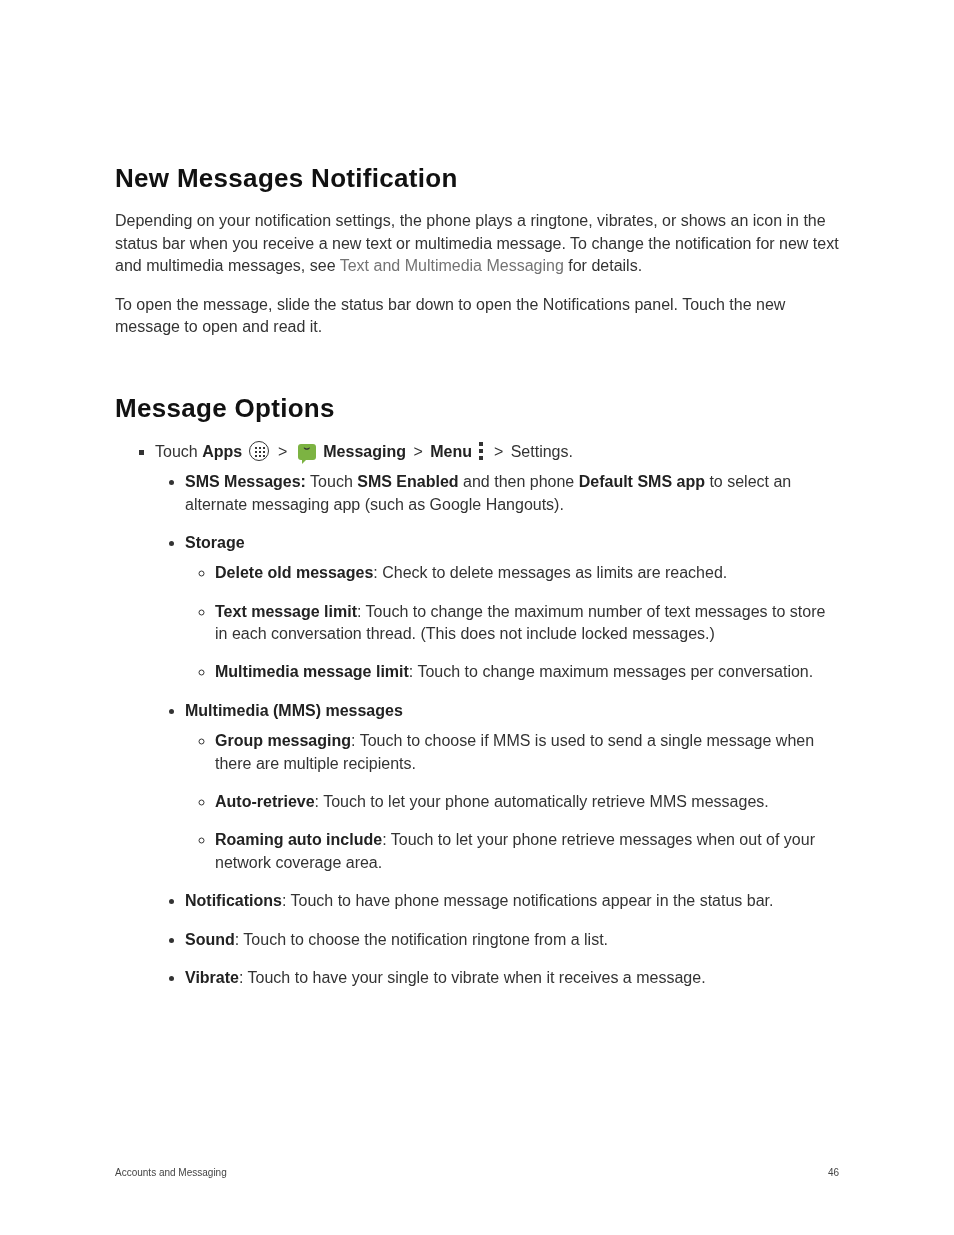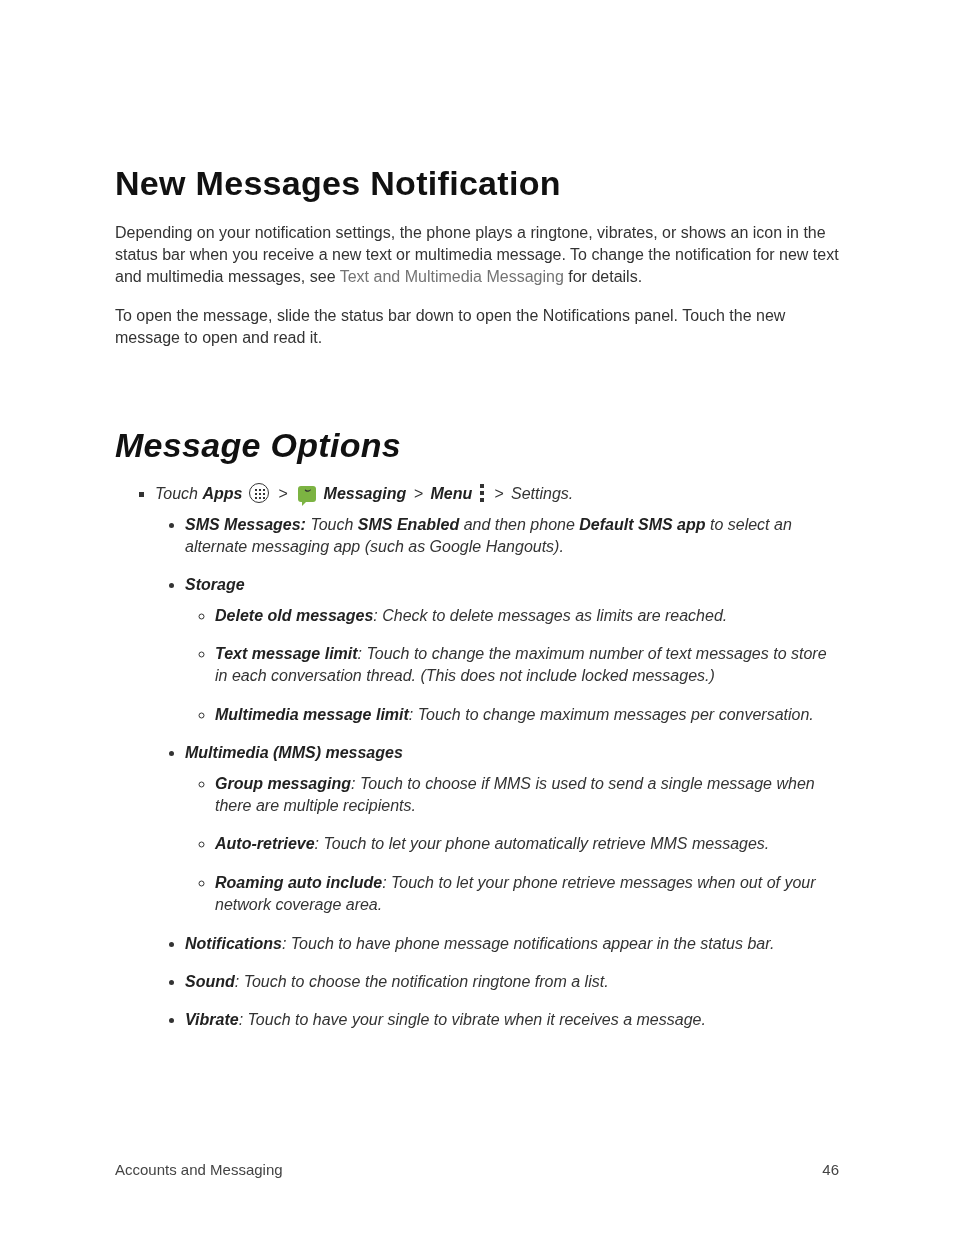--- a/index.html
+++ b/index.html
@@ -14,40 +14,40 @@
     min-height: 1235px;
     box-sizing: border-box;
     padding: 160px 115px 60px 115px;
     position: relative;
     font-size: 16px;
     line-height: 1.4;
   }
   h1 {
     font-family: Arial, Helvetica, sans-serif;
     font-weight: 900;
-    font-size: 34px;
+    font-size: 26px;
     color: #111;
     margin: 0 0 14px 0;
     letter-spacing: 0.3px;
   }
   p { margin: 0 0 16px 0; }
   .link { color: #737373; }
   .note { color: #3b8a3e; margin-top: 4px; margin-bottom: 16px; }
   ul.square { list-style: square; padding-left: 40px; margin: 8px 0 16px 0; }
   ul.disc { list-style: disc; padding-left: 30px; margin: 8px 0 16px 0; }
   ul.circle { list-style: circle; padding-left: 30px; margin: 8px 0 12px 0; }
   li { margin-bottom: 16px; }
   ul.circle > li { margin-bottom: 16px; }
   b, strong { font-weight: bold; color: #222; }
   .footer {
     position: absolute;
     left: 115px;
     right: 115px;
     bottom: 55px;
-    font-size: 15px;
+    font-size: 10px;
     color: #444;
     display: flex;
     justify-content: space-between;
   }
   
   .apps-icon {
     display: inline-block;
     width: 18px;
     height: 18px;
     border: 1.5px solid #333;
@@ -108,21 +108,21 @@
     position: absolute;
     left: 1px;
     width: 4px;
     height: 4px;
     background: #333;
   }
   .menu-icon::before { top: 0; }
   .menu-icon span { top: 7px; display: block; }
   .menu-icon::after { top: 14px; }
   .sep { margin: 0 3px; }
-  .sec2 { margin-top: 72px; font-style: italic; }
+  .sec2 { margin-top: 52px; }
 </style>
 </head>
 <body>
 
 <h1>New Messages Notification</h1>
 
 <p>
   <span>Depending on your notification settings, the phone plays a ringtone, vibrates, or shows an icon in the status bar when you receive a new text or multimedia message. To change the notification for new text and multimedia messages, see </span><span class="link">Text and Multimedia Messaging</span><span> for details.</span>
 </p>
 

